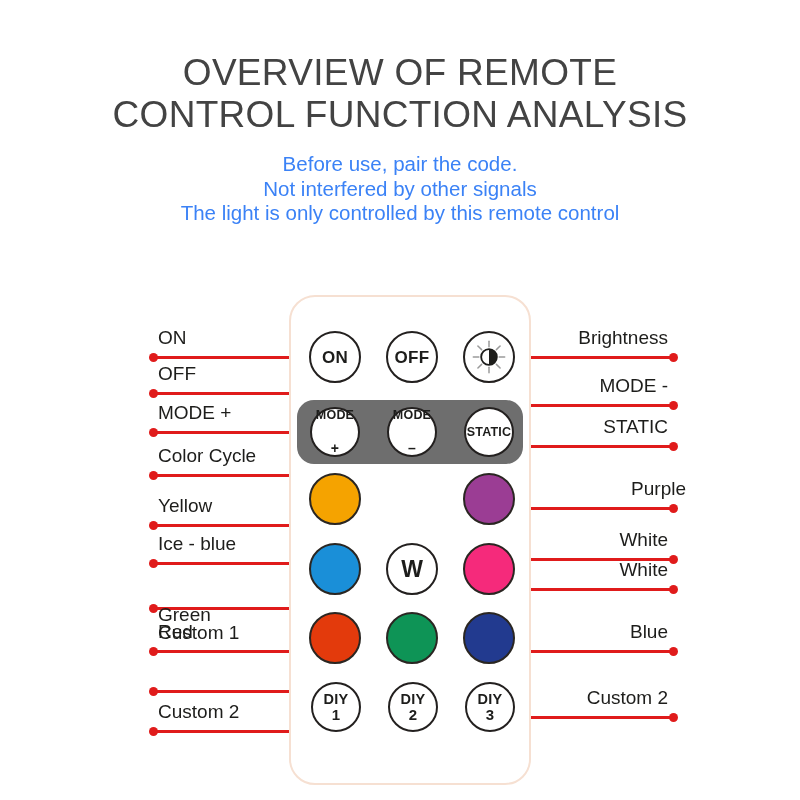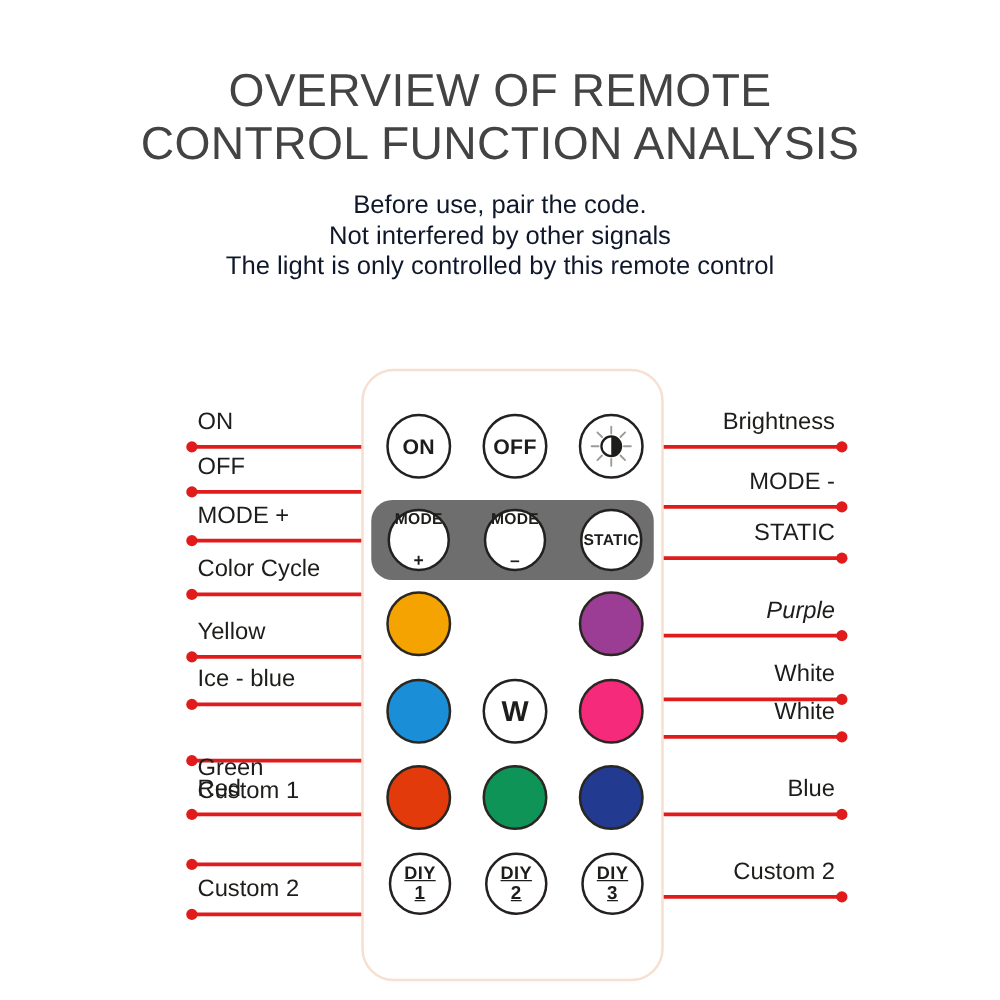--- a/index.html
+++ b/index.html
@@ -22,21 +22,21 @@
     color:#434343;
     font-weight:400;
     white-space:nowrap;
   }
   .title .l1{display:block;}
   .title .l2{display:block;}
   .subtitle{
     position:absolute;left:0;top:152px;width:800px;
     text-align:center;
     font-size:20.5px;line-height:24.5px;
-    color:#0f172a;font-weight:400;
+    color:#3b82f6;font-weight:400;
   }
   .subtitle span{display:block;}
 
   
   .remote{
     position:absolute;left:289px;top:295px;width:242px;height:490px;
     background:#ffffff;
     border:2px solid #f6e0d2;
     border-radius:26px;
     box-sizing:border-box;
@@ -72,21 +72,21 @@
 
   .sz-lg{width:52px;height:52px;}
   .sz-md{width:50px;height:50px;}
 
   .f-onoff{font-size:17px;letter-spacing:0.3px;}
   .f-mode{font-size:12.5px;letter-spacing:0.2px;justify-content:space-between;}
   .f-mode .t2{font-size:14px;margin-top:1px;}
   .f-static{font-size:12.5px;letter-spacing:0.2px;}
   .f-auto{font-size:15px;letter-spacing:0.2px;}
   .f-w{font-size:23px;}
-  .f-diy{font-size:14.5px;letter-spacing:0.3px;text-decoration:underline;}
+  .f-diy{font-size:14.5px;letter-spacing:0.3px;}
   .f-diy .t2{font-size:15px;margin-top:0px;}
 
   
   .bright-wrap{position:relative;width:100%;height:100%;}
   .bright-wrap svg{position:absolute;left:0;top:0;width:100%;height:100%;}
 
   
   .callout{position:absolute;z-index:3;}
   .cline{
     position:absolute;
@@ -256,19 +256,19 @@
   <div class="clabel left" style="left:158px;top:495px;">Yellow</div>
   <div class="clabel left" style="left:158px;top:533px;">Ice - blue</div>
   <div class="clabel left" style="left:158px;top:604px;">Green</div>
   <div class="clabel left" style="left:158px;top:621px;">Red</div>
   <div class="clabel left" style="left:158px;top:622px;">Custom 1</div>
   <div class="clabel left" style="left:158px;top:701px;">Custom 2</div>
 
   <div class="clabel right" style="left:453px;top:327px;width:215px;">Brightness</div>
   <div class="clabel right" style="left:453px;top:375px;width:215px;">MODE -</div>
   <div class="clabel right" style="left:453px;top:416px;width:215px;">STATIC</div>
-  <div class="clabel right" style="left:453px;top:478px;width:215px;font-style:italic;">Purple</div>
+  <div class="clabel right" style="left:471px;top:478px;width:215px;">Purple</div>
   <div class="clabel right" style="left:453px;top:529px;width:215px;">White</div>
   <div class="clabel right" style="left:453px;top:559px;width:215px;">White</div>
   <div class="clabel right" style="left:453px;top:621px;width:215px;">Blue</div>
   <div class="clabel right" style="left:453px;top:687px;width:215px;">Custom 2</div>
 
 </div>
 
 </body></html>

